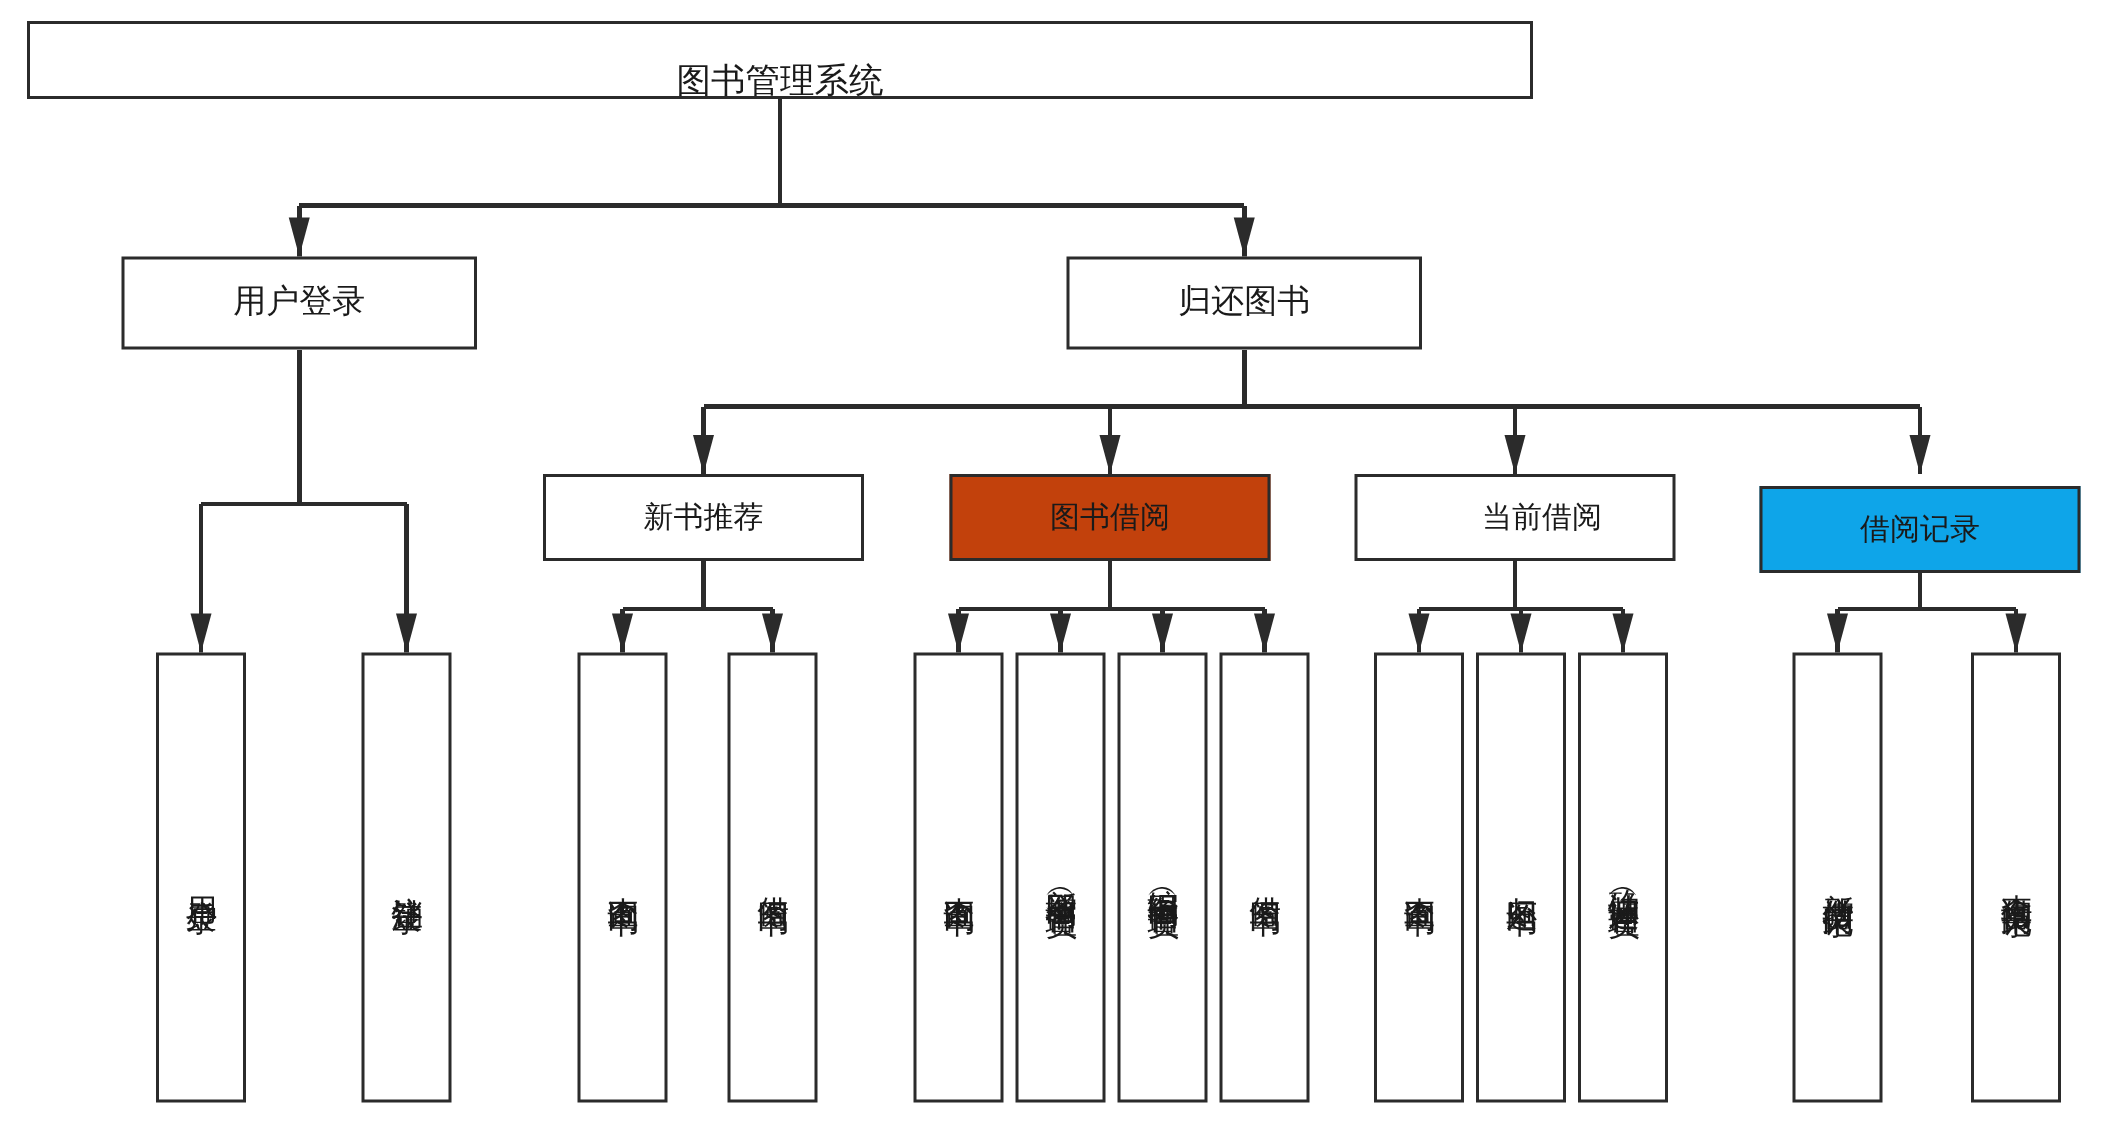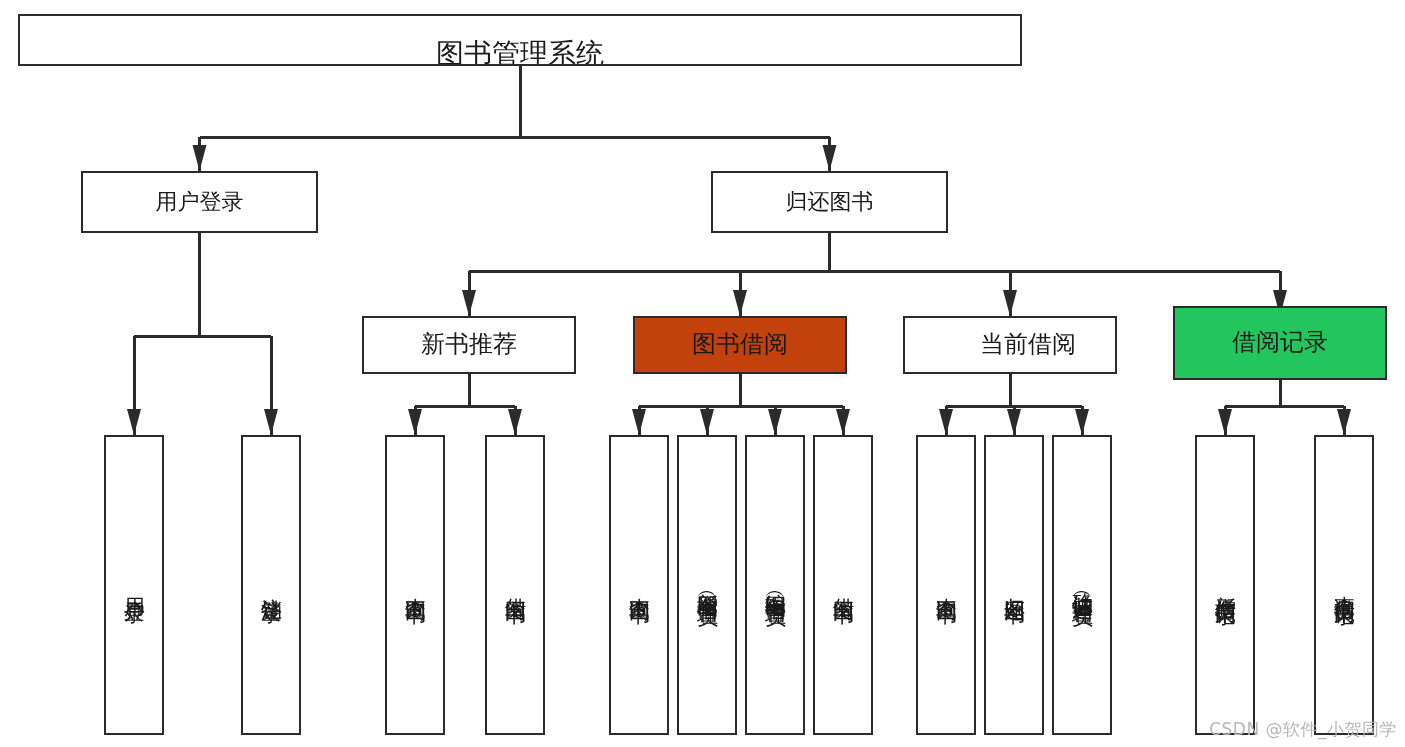--- a/index.html
+++ b/index.html
@@ -34,23 +34,23 @@
     justify-content: center;
     overflow: hidden;
   }
   .node-label {
     color: #1a1a1a;
     font-family: "DejaVu Sans", "Liberation Sans", sans-serif;
     line-height: 1.08;
     white-space: nowrap;
     text-align: center;
   }
-  .node-root .node-label { font-size: 28px; margin-top: 29px; }
+  .node-root .node-label { font-size: 23px; margin-top: 29px; }
   .node-l2 .node-label   { font-size: 22px; }
-  .node-l3 .node-label   { font-size: 24px; }
+  .node-l3 .node-label   { font-size: 20px; }
   
   .node-leaf {
     align-items: center;
     justify-content: center;
   }
   .node-leaf .node-label {
     writing-mode: vertical-rl;
     text-orientation: upright;
     font-size: 21px;
     letter-spacing: 2px;
@@ -143,21 +143,21 @@
       </div>
       <div class="node-box node-l3" id="node-new-book-rec" style="left: 362px; top: 316px; width: 214px; height: 58px; border-color: rgb(43, 43, 43); background: rgb(255, 255, 255);">
         <span class="node-label" style="color: rgb(26, 26, 26);">新书推荐</span>
       </div>
       <div class="node-box node-l3" id="node-book-borrow" style="left: 633px; top: 316px; width: 214px; height: 58px; border-color: rgb(43, 43, 43); background: #c2410c;">
         <span class="node-label" style="color: rgb(26, 26, 26);">图书借阅</span>
       </div>
       <div class="node-box node-l3" id="node-current-borrow" style="left: 903px; top: 316px; width: 214px; height: 58px; border-color: rgb(43, 43, 43); background: rgb(255, 255, 255); padding-left: 36px;">
         <span class="node-label" style="color: rgb(26, 26, 26);">当前借阅</span>
       </div>
-      <div class="node-box node-l3" id="node-borrow-record" style="left: 1173px; top: 306px; width: 214px; height: 74px; border-color: rgb(43, 43, 43); background: #22c55e;">
+      <div class="node-box node-l3" id="node-borrow-record" style="left: 1173px; top: 324px; width: 214px; height: 58px; border-color: rgb(43, 43, 43); background: #0ea5e9;">
         <span class="node-label" style="color: rgb(26, 26, 26);">借阅记录</span>
       </div>
       <div class="node-box node-leaf" id="node-leaf-user-login" style="left: 104px; top: 435px; width: 60px; height: 300px; border-color: rgb(43, 43, 43); background: rgb(255, 255, 255);">
         <span class="node-label" style="color: rgb(26, 26, 26);">用户登录</span>
       </div>
       <div class="node-box node-leaf" id="node-leaf-user-logout" style="left: 241px; top: 435px; width: 60px; height: 300px; border-color: rgb(43, 43, 43); background: rgb(255, 255, 255);">
         <span class="node-label" style="color: rgb(26, 26, 26);">注销登录</span>
       </div>
       <div class="node-box node-leaf" id="node-leaf-query-book-1" style="left: 385px; top: 435px; width: 60px; height: 300px; border-color: rgb(43, 43, 43); background: rgb(255, 255, 255);">
         <span class="node-label" style="color: rgb(26, 26, 26);">查询图书</span>
@@ -187,14 +187,13 @@
         <span class="node-label" style="color: rgb(26, 26, 26);">确认归还（管理员）</span>
       </div>
       <div class="node-box node-leaf" id="node-leaf-add-record" style="left: 1195px; top: 435px; width: 60px; height: 300px; border-color: rgb(43, 43, 43); background: rgb(255, 255, 255);">
         <span class="node-label" style="color: rgb(26, 26, 26);">新增借阅记录</span>
       </div>
       <div class="node-box node-leaf" id="node-leaf-query-record" style="left: 1314px; top: 435px; width: 60px; height: 300px; border-color: rgb(43, 43, 43); background: rgb(255, 255, 255);">
         <span class="node-label" style="color: rgb(26, 26, 26);">查询借阅记录</span>
       </div>
     </div>
 
-  <div id="watermark">CSDN @软件_小贺同学</div>
 </div>
 
 </body></html>

